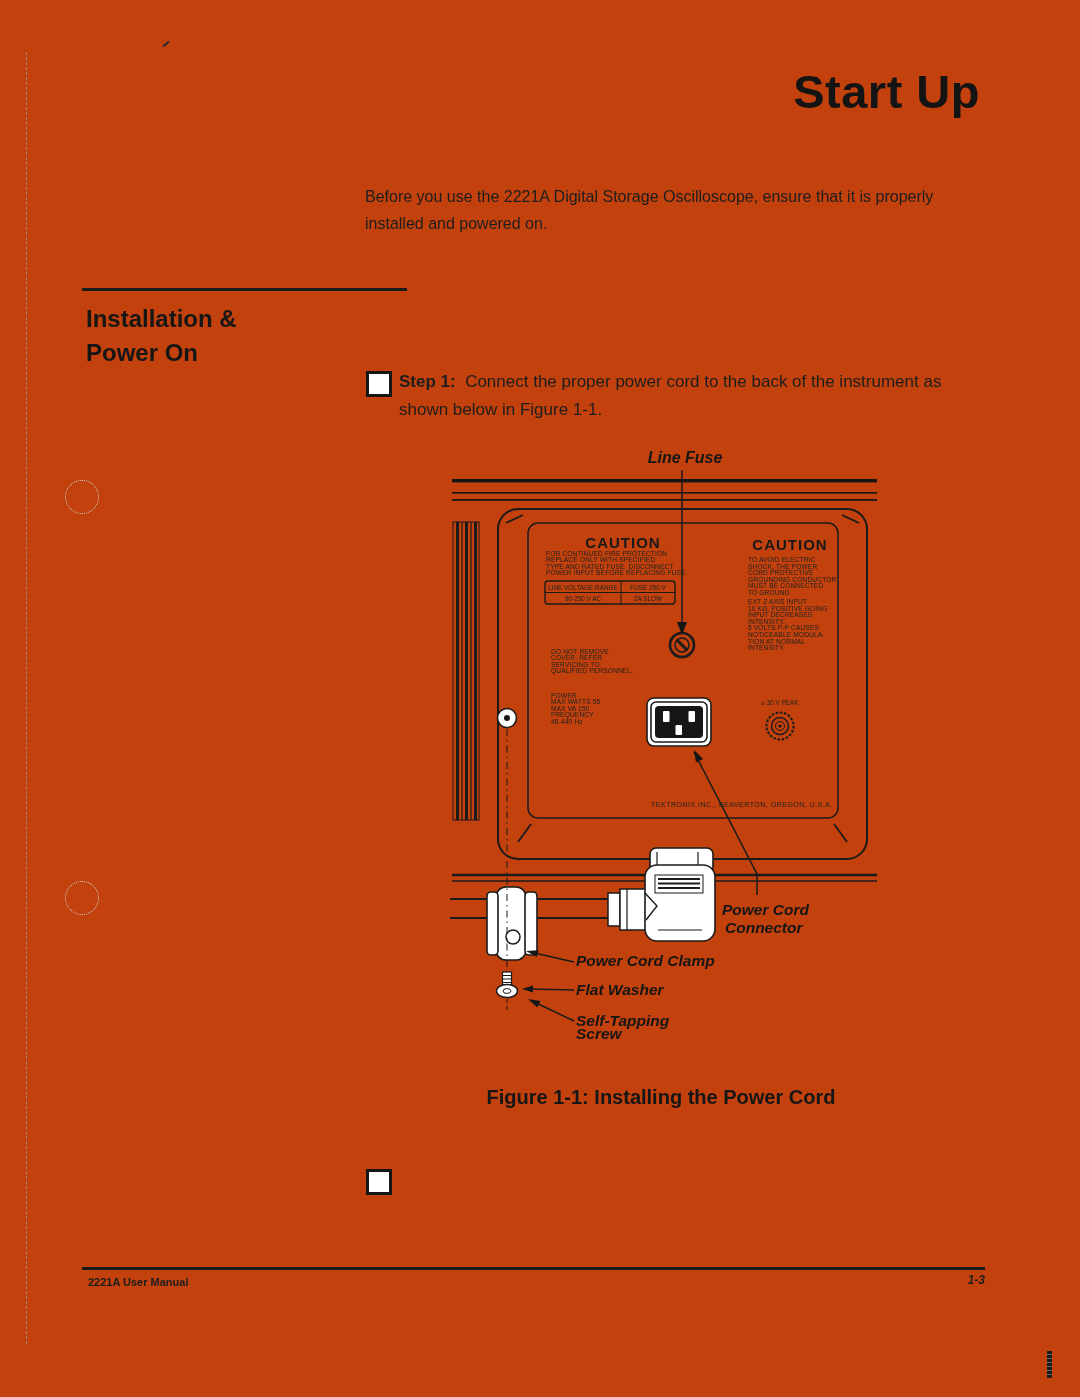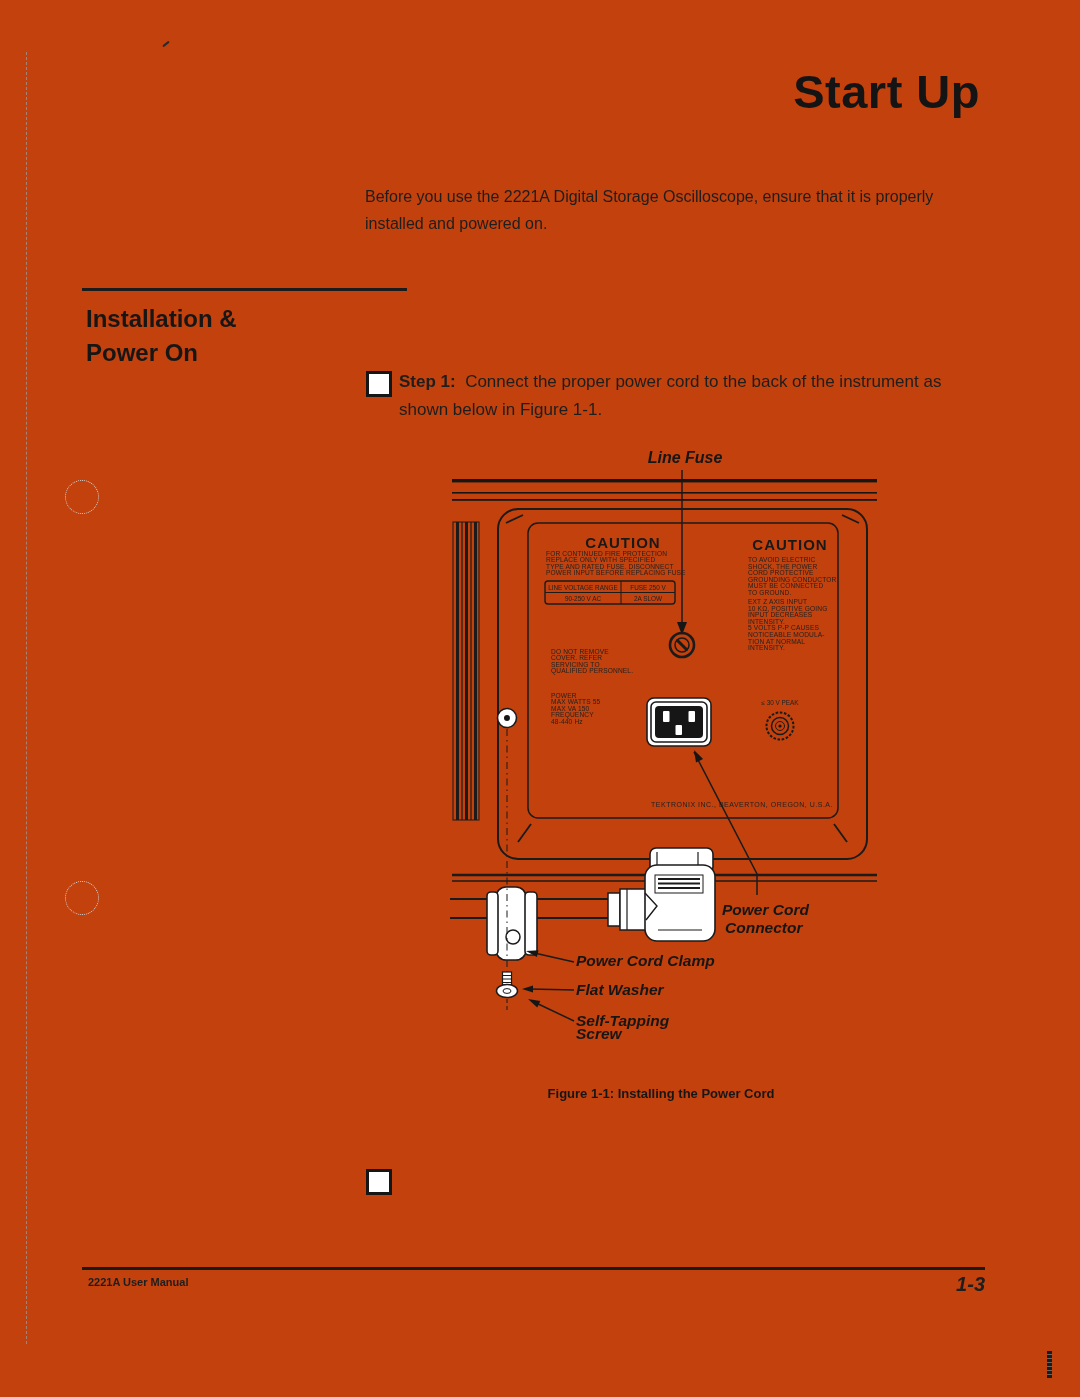--- a/index.html
+++ b/index.html
@@ -19,24 +19,24 @@
   #intro{left:365px;top:183px;width:585px;font-size:16px;line-height:27px;}
   #section-rule{left:82px;top:288px;width:325px;height:3px;background:#1b1b1b;}
   #section-heading{left:86px;top:302px;width:215px;font-size:24px;line-height:34px;font-weight:bold;color:#161616;}
   #section-intro{left:365px;top:296px;width:600px;font-size:17px;line-height:27px;}
   .checkbox{width:20px;height:20px;border:3px solid #161616;background:#fff;}
   #step1-box{left:366px;top:371px;}
   #step2-box{left:366px;top:1169px;}
   .step-text{left:399px;width:578px;font-size:17px;line-height:28px;}
   #step1-text{top:368px;}
   #step2-text{top:1166px;}
-  #figure-caption{left:436px;top:1086px;width:450px;text-align:center;font-size:13px;font-weight:bold;color:#161616;}
+  #figure-caption{left:436px;top:1086px;width:450px;text-align:center;font-size:20px;font-weight:bold;color:#161616;}
   #footer-rule{left:82px;top:1267px;width:903px;height:3px;background:#1b1b1b;}
   #footer-left{left:88px;top:1276px;font-size:11px;font-weight:bold;}
-  #footer-right{right:95px;top:1273px;font-size:20px;font-weight:bold;font-style:italic;}
+  #footer-right{right:95px;top:1273px;font-size:12px;font-weight:bold;font-style:italic;}
   
   #figure-svg{left:436px;top:438px;}
   #figure-svg .ln{stroke:#1b1b1b;fill:none;}
   #figure-svg .wfill{fill:#ffffff;stroke:#1b1b1b;}
   #figure-svg .dark{fill:#161616;stroke:none;}
   #figure-svg text{fill:#222;font-family:"Liberation Sans",sans-serif;}
   #figure-svg .tiny{font-size:6.6px;letter-spacing:.15px;}
   #figure-svg .tinyc{font-size:6.4px;text-anchor:middle;}
   #figure-svg .ctitle{font-size:15px;font-weight:bold;letter-spacing:1px;text-anchor:middle;fill:#191919;}
   #figure-svg .brand{font-size:7px;letter-spacing:.5px;text-anchor:middle;}

